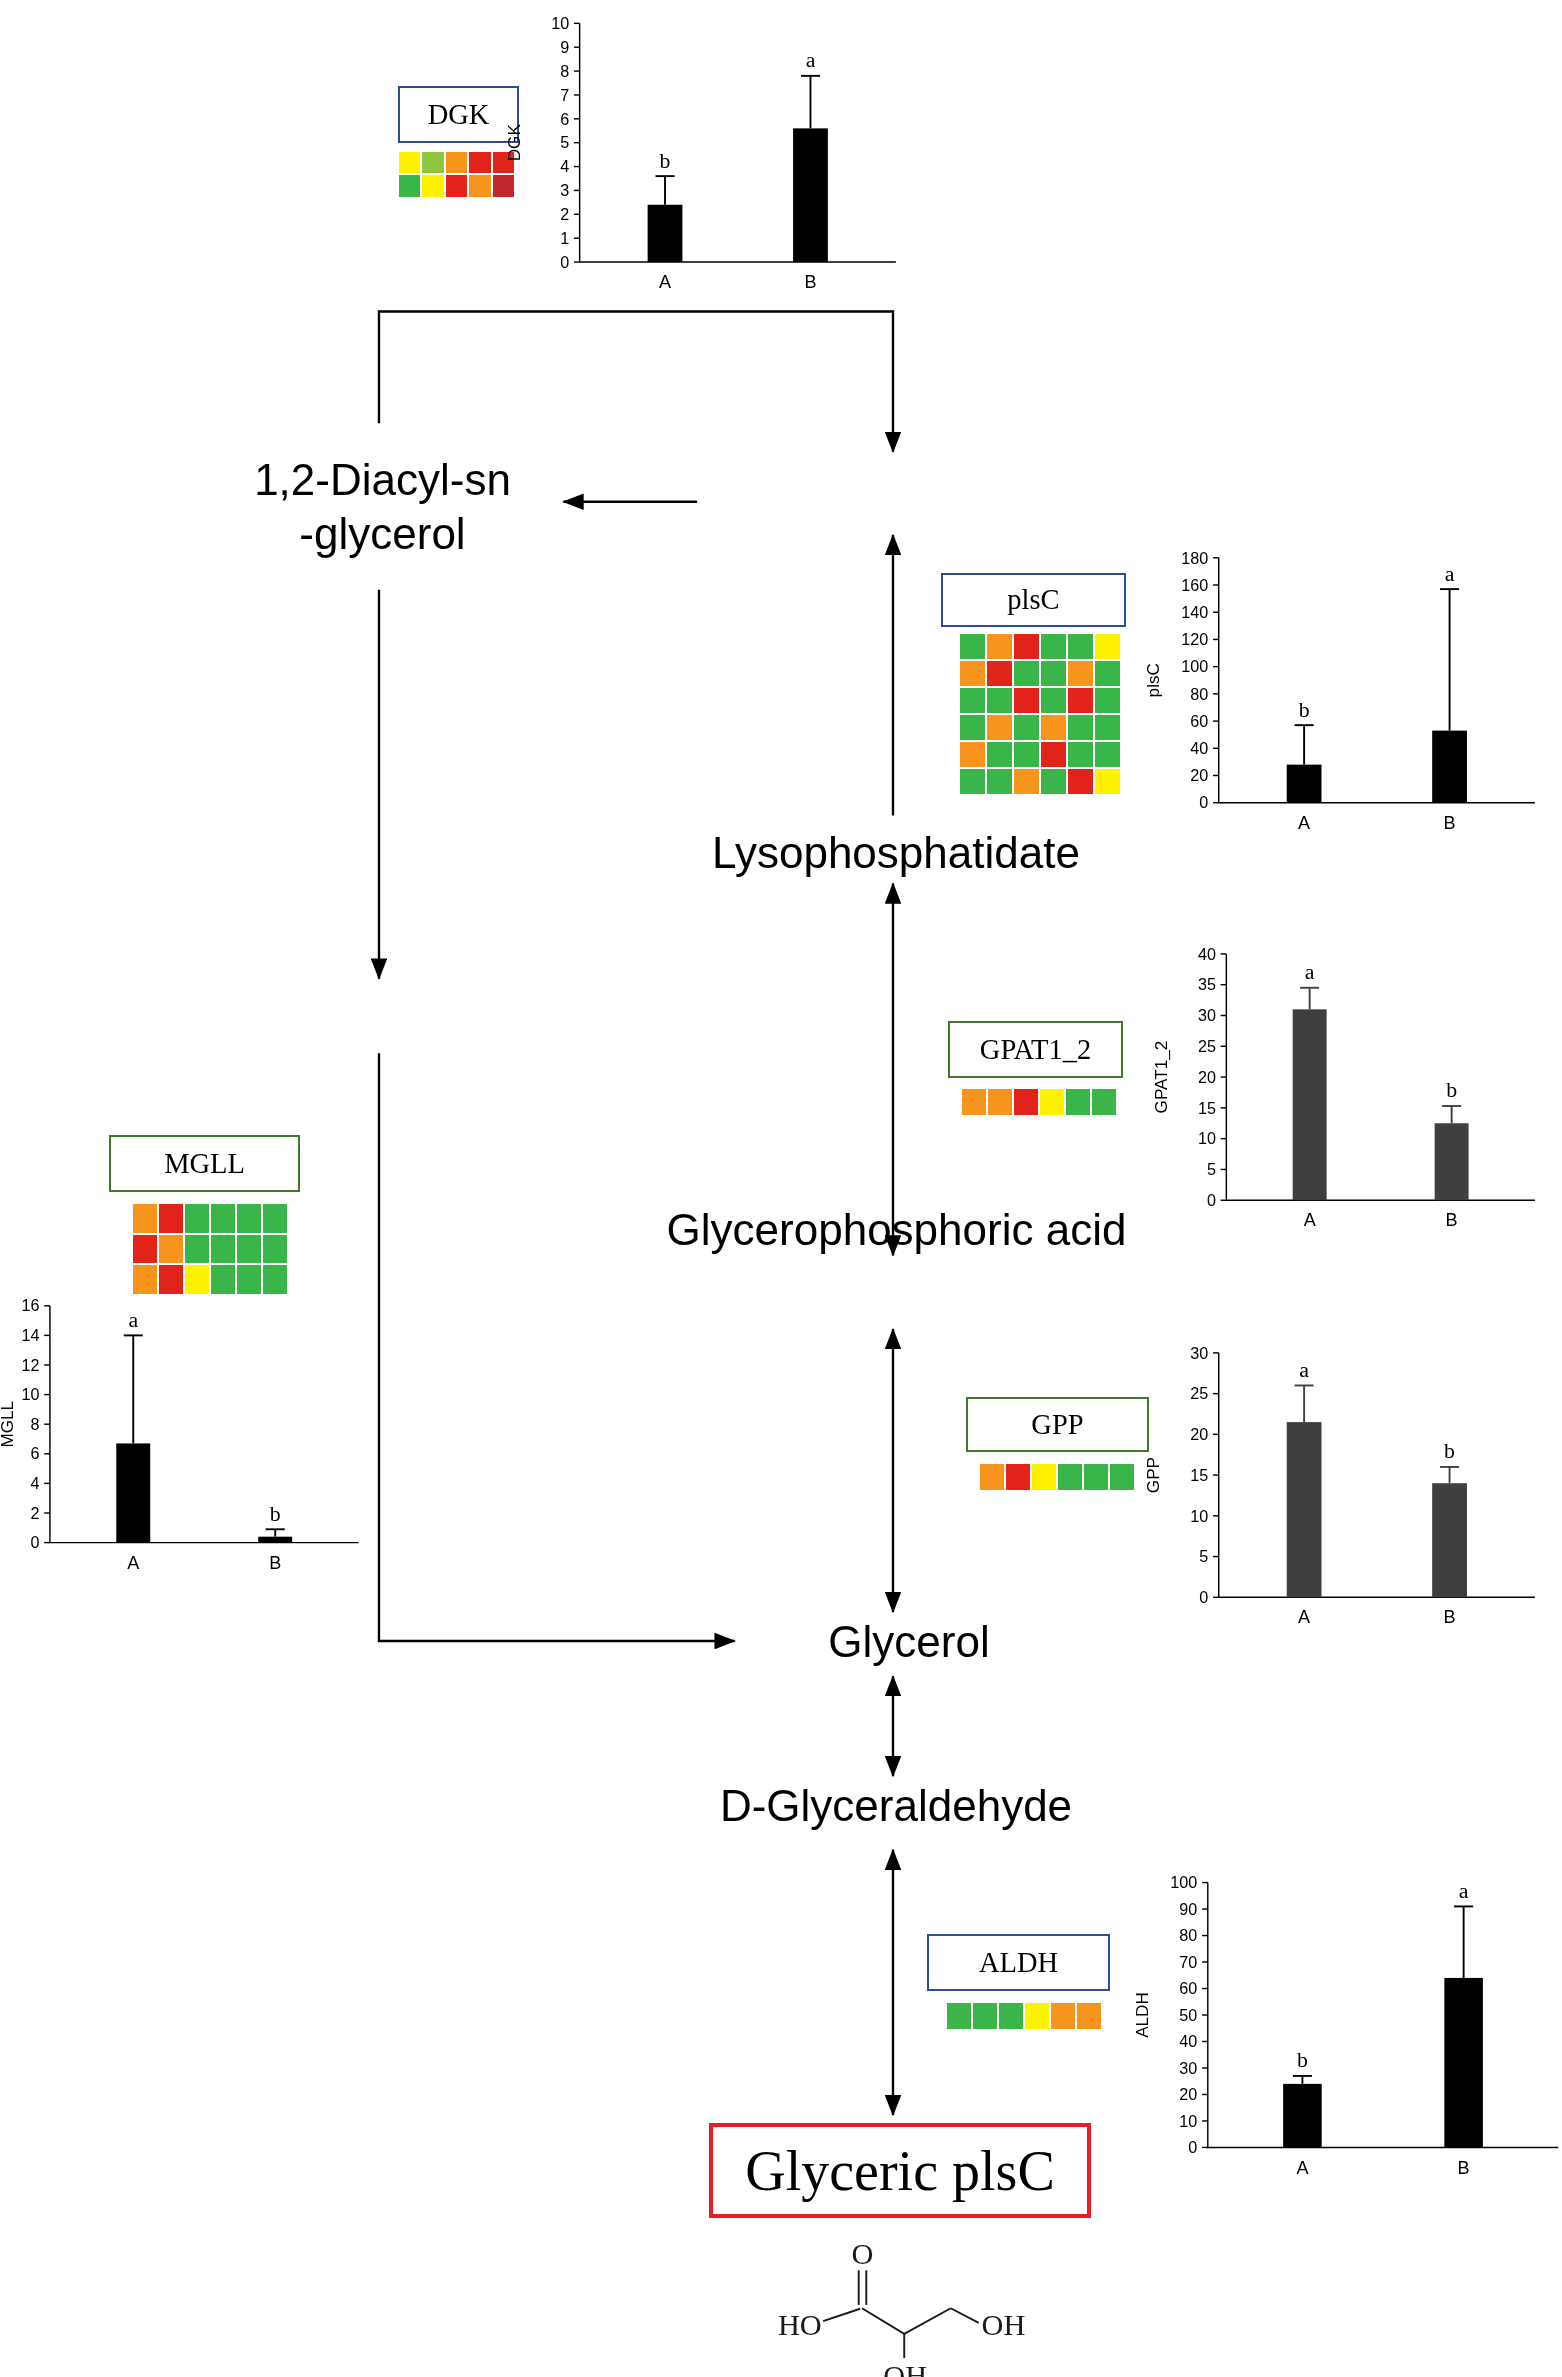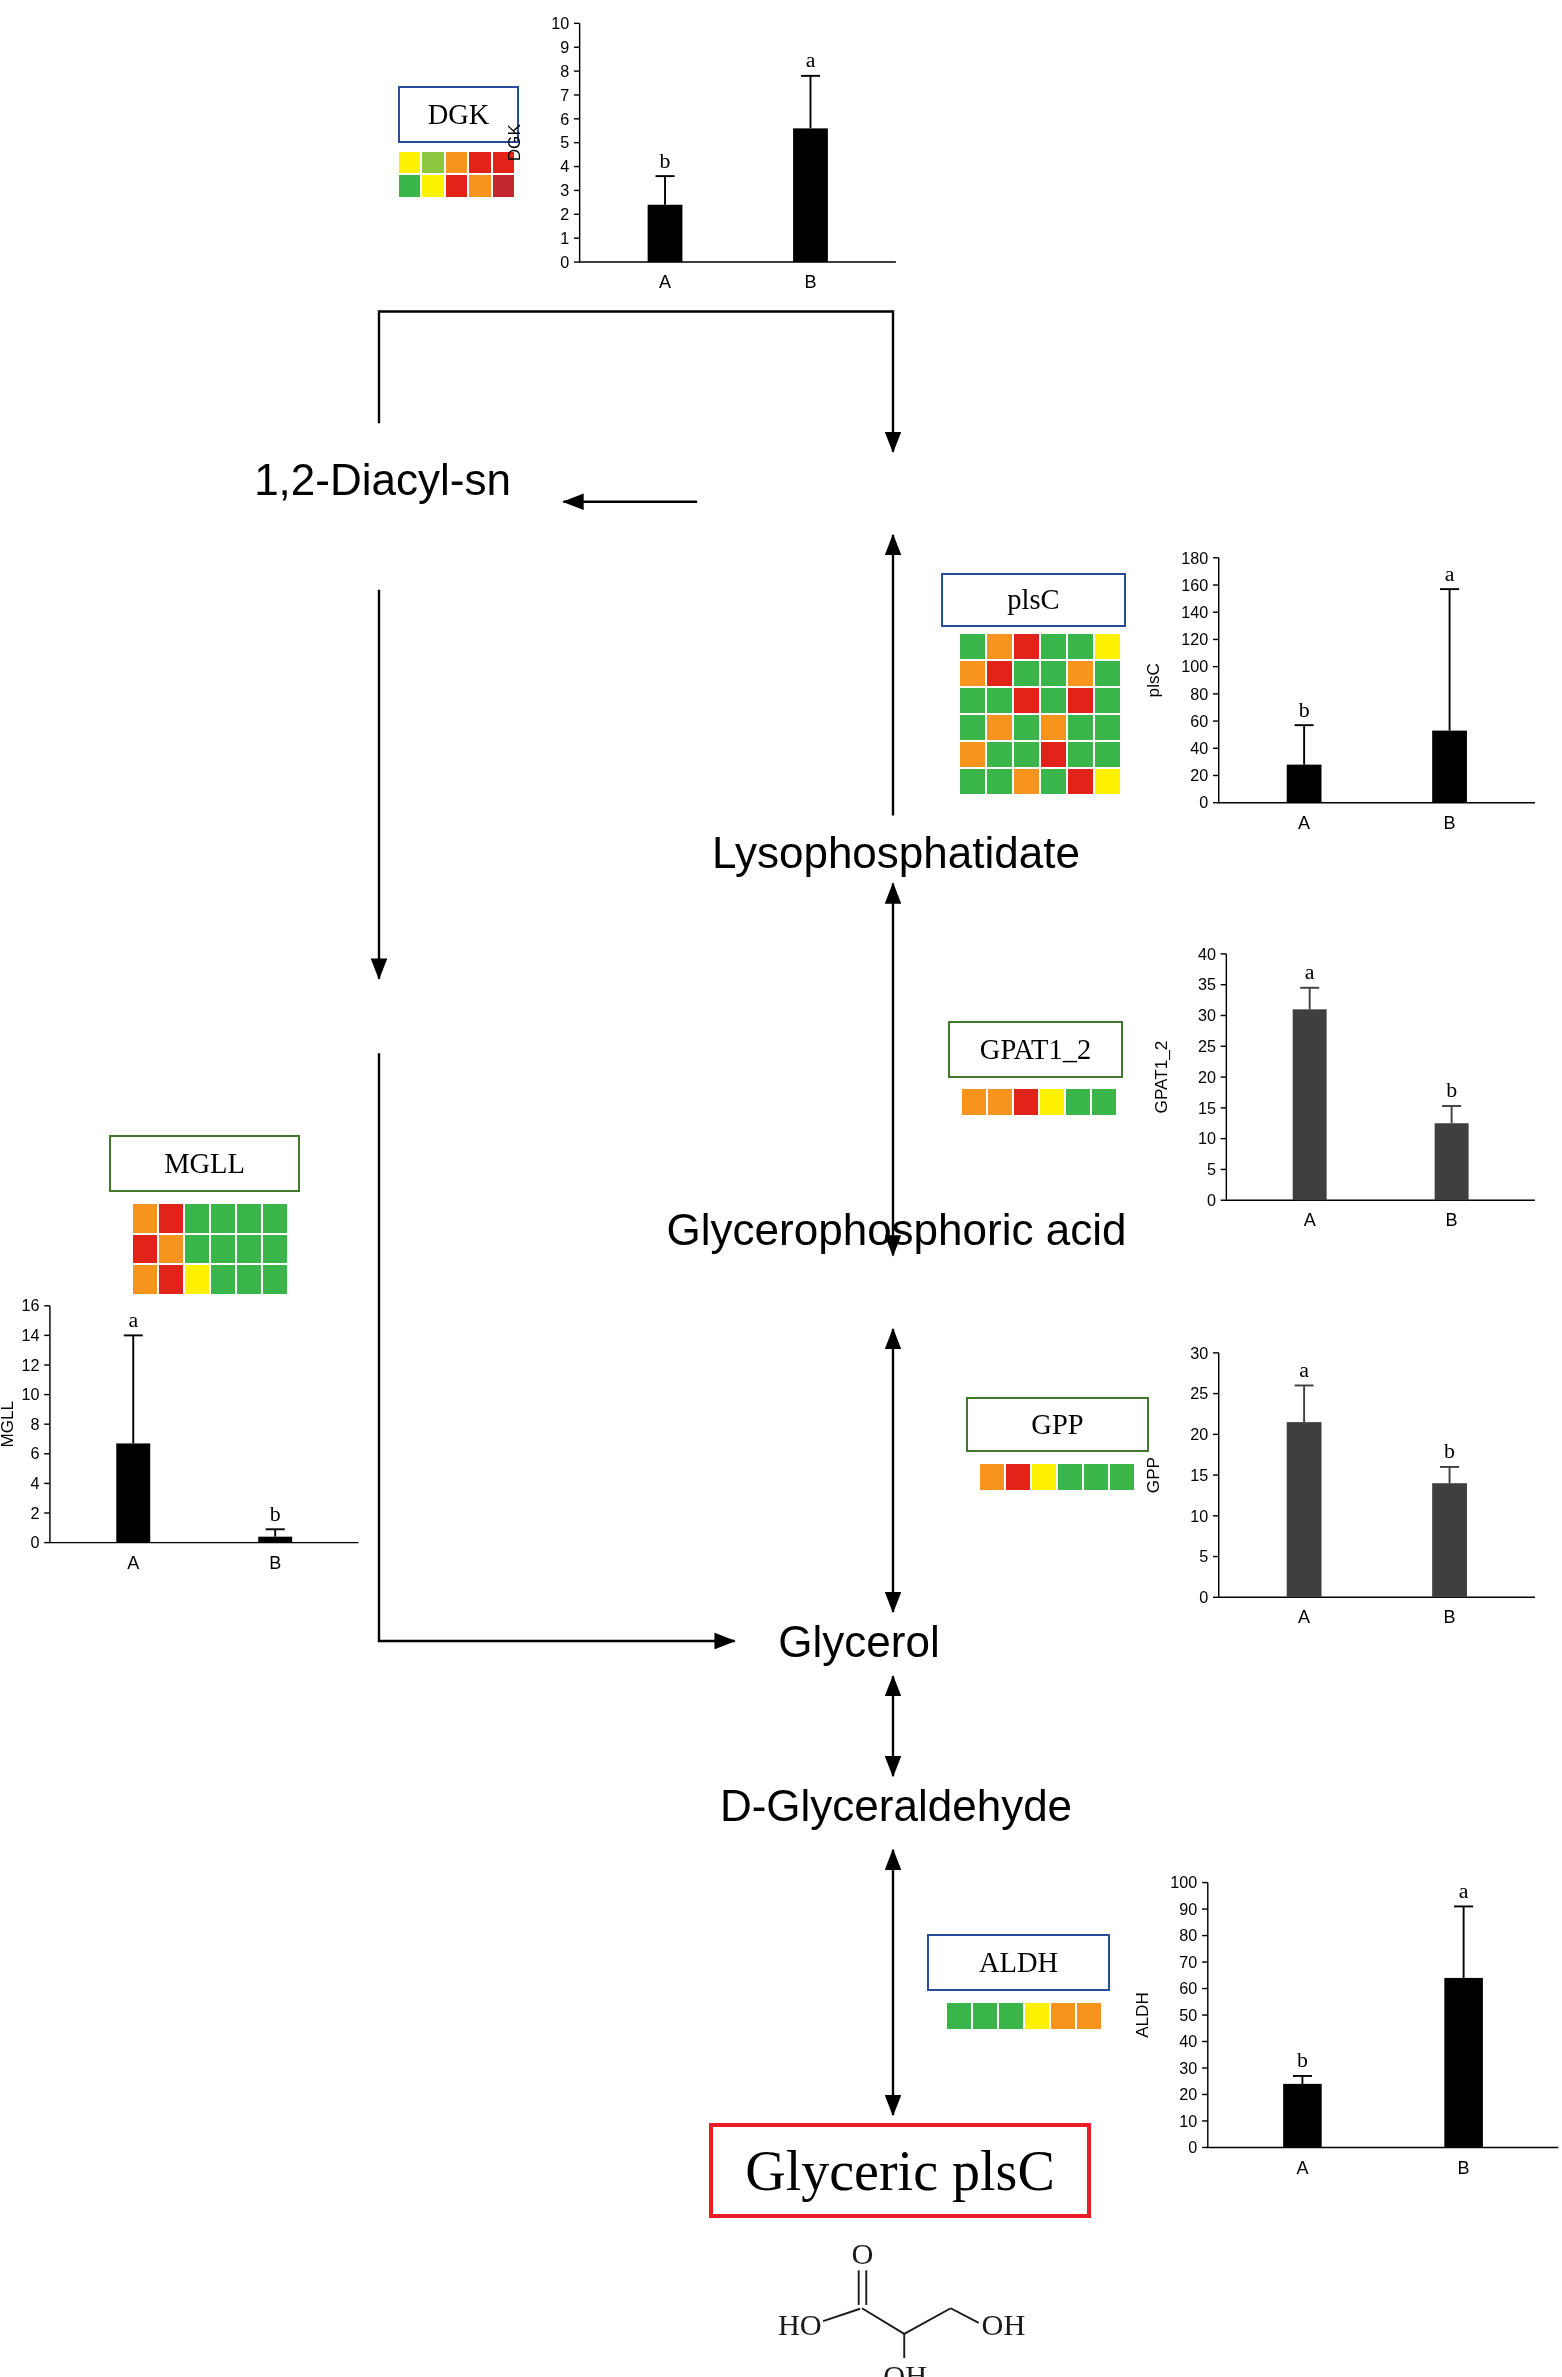--- a/index.html
+++ b/index.html
@@ -35,24 +35,25 @@
     <line class="arrow" x1="1878" y1="1858" x2="1878" y2="2640" marker-start="url(#ah)" marker-end="url(#ah)"></line>
     <line class="arrow" x1="1878" y1="2795" x2="1878" y2="3390" marker-start="url(#ah)" marker-end="url(#ah)"></line>
     <line class="arrow" x1="797" y1="1240" x2="797" y2="2058" marker-end="url(#ah)"></line>
     <polyline class="arrow" points="797,2215 797,3451 1545,3451" marker-end="url(#ah)"></polyline>
     <line class="arrow" x1="1878" y1="3525" x2="1878" y2="3735" marker-start="url(#ah)" marker-end="url(#ah)"></line>
     <line class="arrow" x1="1878" y1="3890" x2="1878" y2="4448" marker-start="url(#ah)" marker-end="url(#ah)"></line>
   </svg>
 
   <div class="node" style="left:204px;top:453px;width:357px">
     <div>1,2-Diacyl-sn</div>
+    <div>-glycerol</div>
   </div>
   <div class="node" style="left:689px;top:826px;width:414px">Lysophosphatidate</div>
   <div class="node" style="left:649px;top:1203px;width:495px">Glycerophosphoric acid</div>
-  <div class="node" style="left:728px;top:1615px;width:262px">Glycerol</div>
+  <div class="node" style="left:778px;top:1615px;width:262px">Glycerol</div>
   <div class="node" style="left:689px;top:1779px;width:414px">D-Glyceraldehyde</div>
   <div class="redbox" style="left: 709px; top: 2123px; width: 374px; height: 87px; border-color: rgb(236, 28, 36);">Glyceric plsC</div>
 
   <div class="enzbox" style="left: 398px; top: 86px; width: 117px; height: 53px; border-color: rgb(43, 75, 155);">
     <span>DGK</span>
   </div>
   <div class="enzbox" style="left: 941px; top: 573px; width: 181px; height: 50px; border-color: rgb(43, 75, 155);">
     <span>plsC</span>
   </div>
   <div class="enzbox" style="left: 948px; top: 1021px; width: 171px; height: 53px; border-color: rgb(65, 119, 46);">

